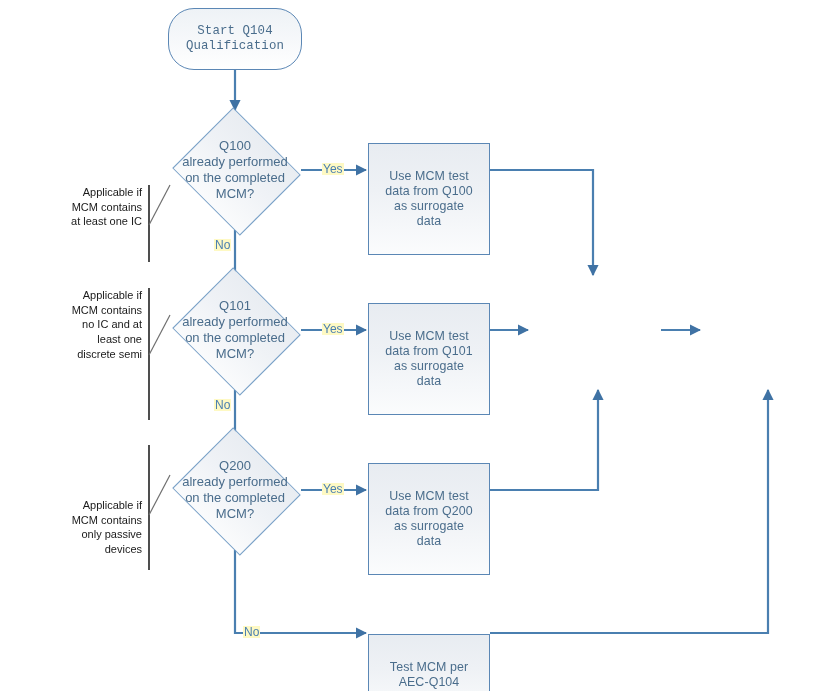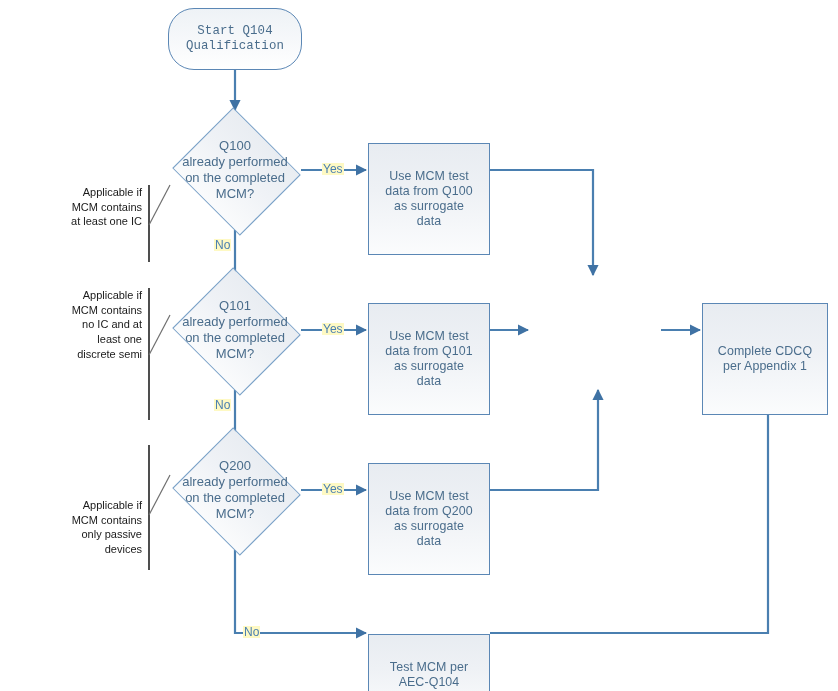--- a/index.html
+++ b/index.html
@@ -211,24 +211,20 @@
   </div>
 
   <div class="node proc" style="left:368px; top:434px; width:122px; height:112px;">
     <span class="txt">Use MCM test
 data from Q200
 as surrogate
 data</span>
   </div>
 
 
-  <div class="node proc" style="left:702px; top:274px; width:126px; height:112px;">
-    <span class="txt">Complete CDCQ
-per Appendix 1</span>
-  </div>
 
   <div class="node proc" style="left:368px; top:605px; width:122px; height:82px;">
     <span class="txt">Test MCM per
 AEC-Q104</span>
   </div>
 
   <div class="edge-label" style="left:322px; top:163px;">Yes</div>
   <div class="edge-label" style="left:214px; top:239px;">No</div>
 
   <div class="edge-label" style="left:322px; top:323px;">Yes</div>

